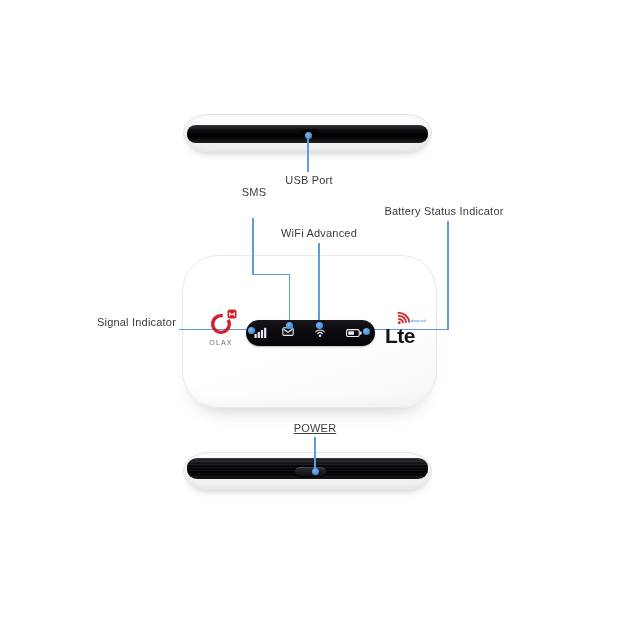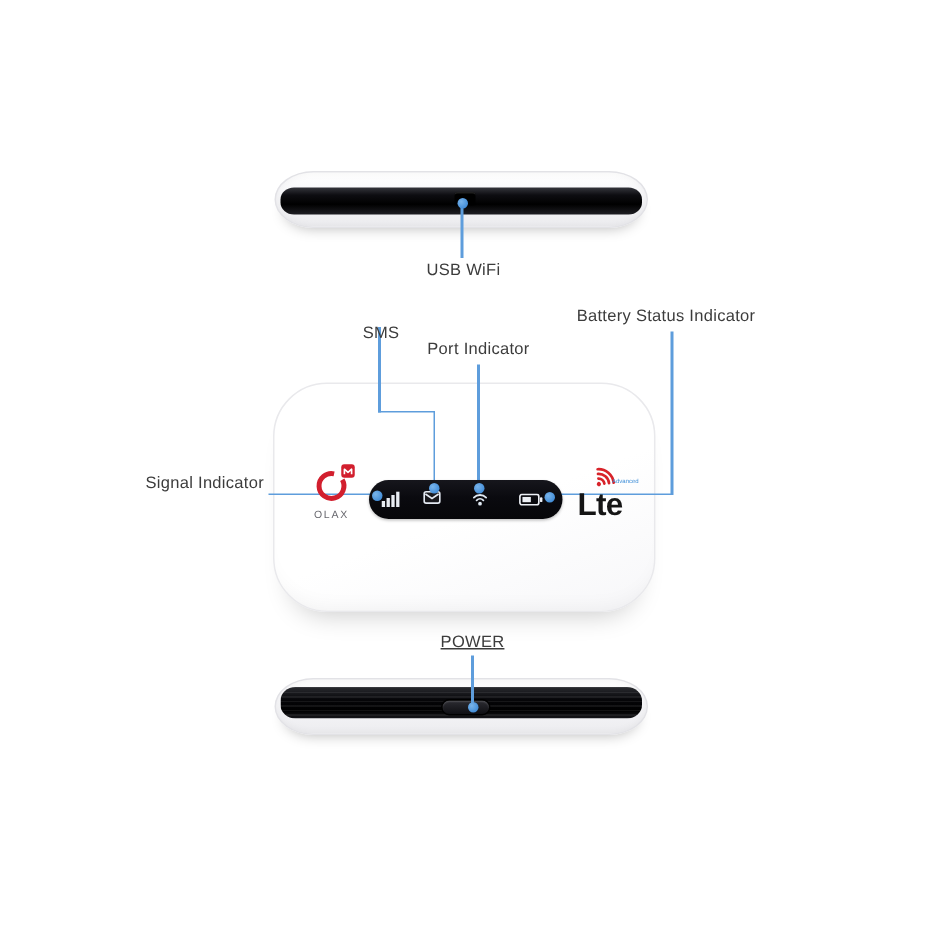--- a/index.html
+++ b/index.html
@@ -141,20 +141,20 @@
     <text x="4" y="41" font-size="21" font-weight="bold" letter-spacing="-0.5" fill="#151515" font-family="Liberation Sans, DejaVu Sans, sans-serif">Lte</text>
   </svg>
 
   <div class="node" style="left:304.5px;top:131.5px;"></div>
   <div class="node" style="left:247.5px;top:326.5px;"></div>
   <div class="node" style="left:285.5px;top:321.5px;"></div>
   <div class="node" style="left:315.5px;top:321.5px;"></div>
   <div class="node" style="left:362.5px;top:327.5px;"></div>
   <div class="node" style="left:311.5px;top:467.5px;"></div>
 
-  <div class="lbl center" style="left:259px;top:174px;width:100px;">USB WiFi</div>
-  <div class="lbl center" style="left:204px;top:216px;width:100px;">SMS</div>
-  <div class="lbl center" style="left:244px;top:227px;width:150px;">Port Indicator</div>
+  <div class="lbl center" style="left:259px;top:174px;width:100px;">USB Port</div>
+  <div class="lbl center" style="left:204px;top:186px;width:100px;">SMS</div>
+  <div class="lbl center" style="left:244px;top:227px;width:150px;">WiFi Advanced</div>
   <div class="lbl center" style="left:344px;top:205px;width:200px;">Battery Status Indicator</div>
   <div class="lbl right" style="left:26px;top:316px;width:150px;">Signal Indicator</div>
   <div class="lbl center" style="left:265px;top:422px;width:100px;text-decoration:underline;">POWER</div>
 
 </div>
 
 </body></html>

